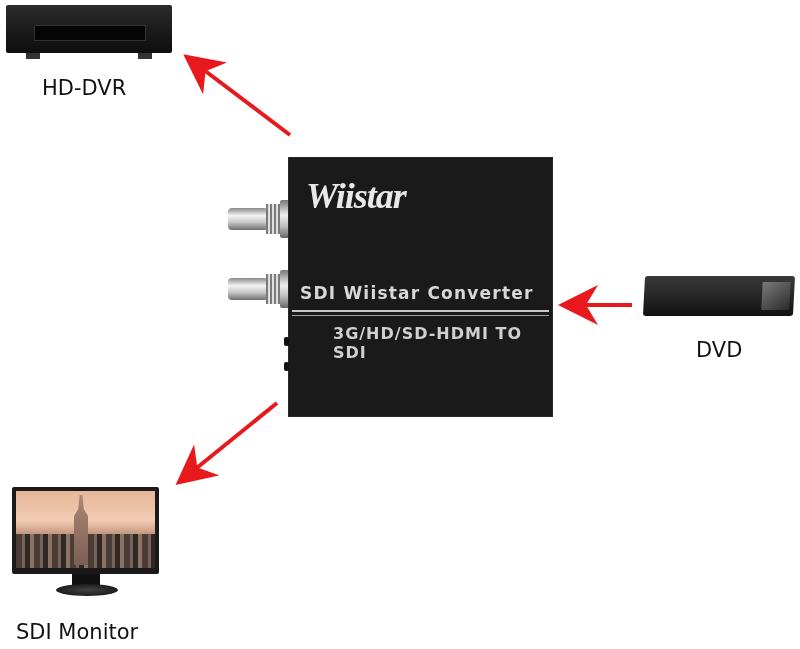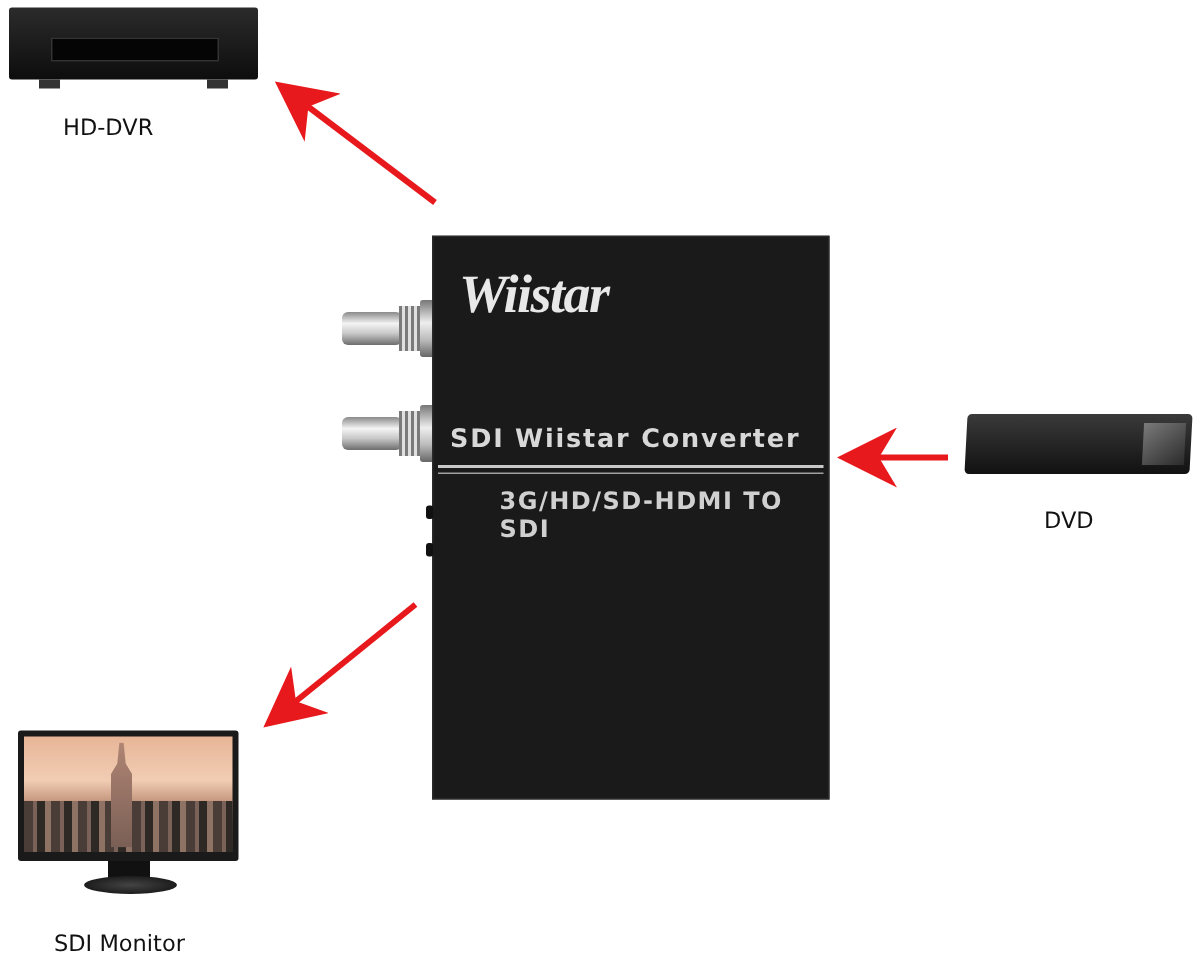--- a/index.html
+++ b/index.html
@@ -1,20 +1,20 @@
 <!DOCTYPE html>
 <html><head>
 <meta charset="utf-8">
 <style>
   html,body{margin:0;padding:0;background:#ffffff;}
   body{width:800px;height:649px;position:relative;overflow:hidden;font-family:"DejaVu Sans","Liberation Sans",sans-serif;}
   .abs{position:absolute;}
-  .label{position:absolute;color:#111;font-size:15px;font-family:"DejaVu Sans",sans-serif;white-space:nowrap;}
+  .label{position:absolute;color:#111;font-size:21px;font-family:"DejaVu Sans",sans-serif;white-space:nowrap;}
   
-  .box{left:288px;top:157px;width:265px;height:376px;background:#1a1a1a;
+  .box{left:288px;top:157px;width:265px;height:260px;background:#1a1a1a;
        box-shadow:inset 0 0 0 1px #2a2a2a;}
   .box .brand{position:absolute;left:18px;top:18px;color:#e8e8e8;font-size:36px;
        font-family:"Liberation Serif",serif;font-style:italic;font-weight:bold;letter-spacing:-1px;}
   .box .title{position:absolute;left:12px;top:126px;color:#d8d8d8;font-size:17px;font-weight:bold;letter-spacing:1.2px;
        font-family:"DejaVu Sans",sans-serif;}
   .box .line1{position:absolute;left:4px;right:4px;top:153px;height:2px;background:#c8c8c8;}
   .box .line2{position:absolute;left:4px;right:4px;top:158px;height:1px;background:#a0a0a0;}
   .box .sub{position:absolute;left:45px;top:167px;color:#d0d0d0;font-size:16px;font-weight:bold;letter-spacing:1px;}
   .box .btn{position:absolute;left:-4px;width:5px;height:9px;background:#111;border-radius:2px;}
   
@@ -63,21 +63,21 @@
 </div>
 <div class="label" style="left:696px;top:338px;">DVD</div>
 
 <div class="abs monitor">
   <div class="screen"></div>
   <div class="city"></div>
   <div class="tower"></div>
 </div>
 <div class="abs stand-neck"></div>
 <div class="abs stand-base"></div>
-<div class="label" style="left:16px;top:620px;margin-left:20px;">SDI Monitor</div>
+<div class="label" style="left:16px;top:620px;">SDI Monitor</div>
 
 <div class="bnc" style="left:228px;top:202px;">
   <div class="barrel"></div>
     <div class="thread"></div>
     <div class="nut"></div>
 </div>
 <div class="bnc" style="left:228px;top:272px;">
   <div class="barrel"></div>
     <div class="thread"></div>
     <div class="nut"></div>

